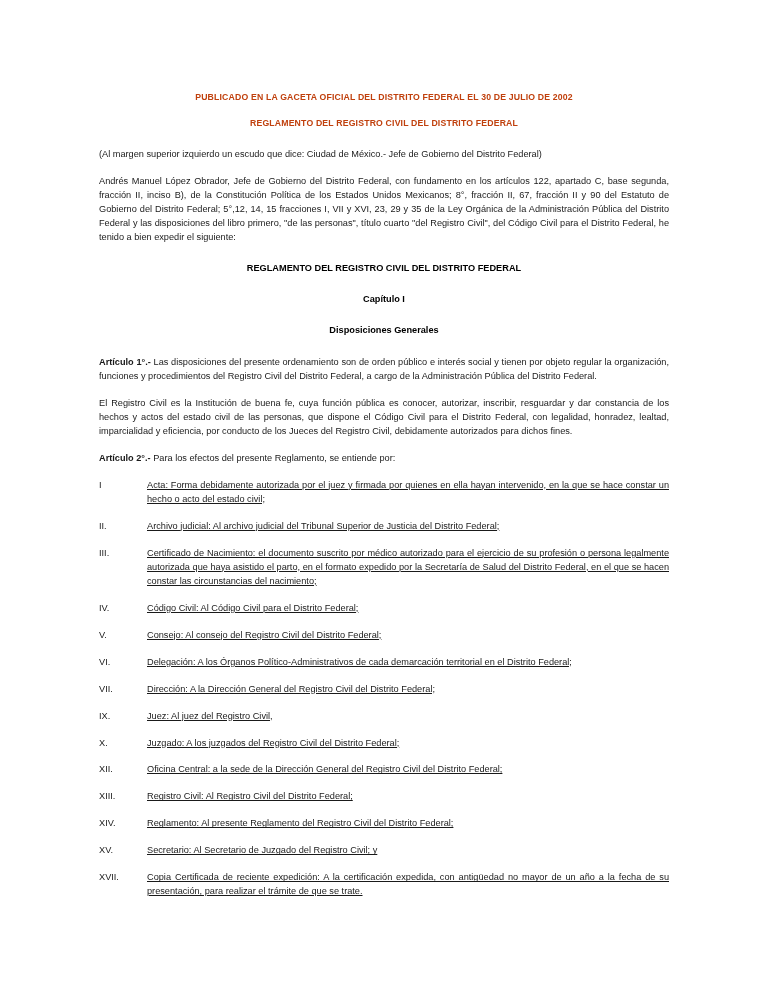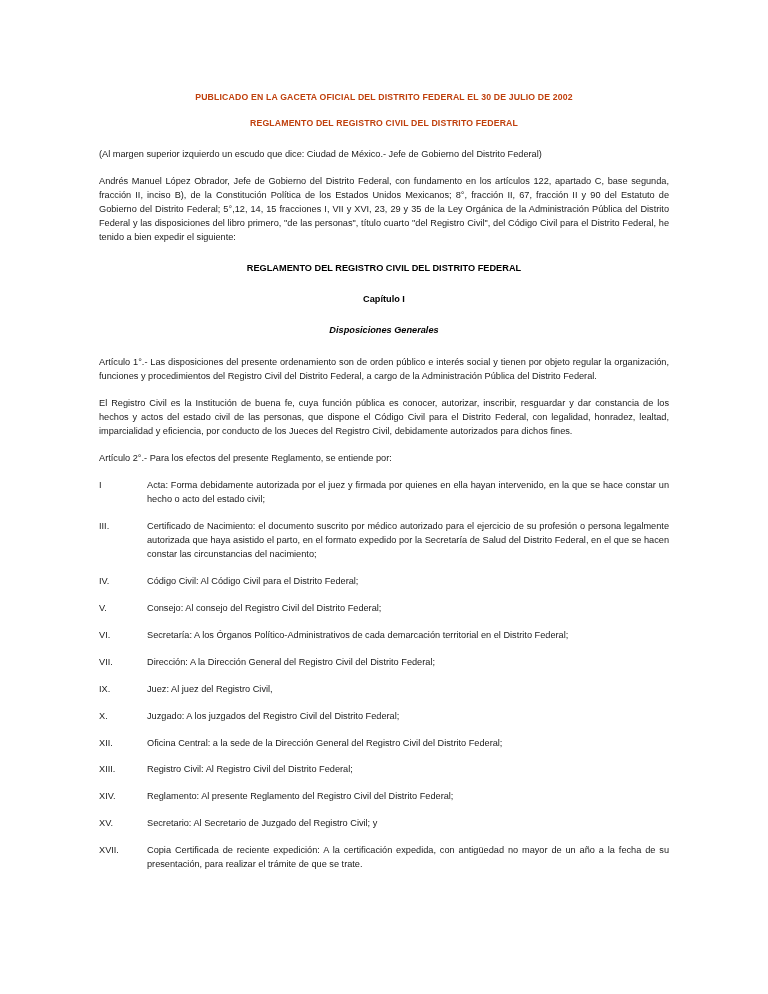--- a/index.html
+++ b/index.html
@@ -49,42 +49,43 @@
   .center-head {
     font-size: 9.2px;
     font-weight: bold;
     text-align: center;
     line-height: 1.5;
     color: #000;
     margin: 0;
   }
   .gap-title { margin: 17px 0 0 0; }
   .gap-chapter { margin: 17px 0 0 0; }
-  .gap-section { margin: 17px 0 18px 0; font-style: italic; }
+  .gap-section { margin: 17px 0 18px 0; }
 
-  .art-label { font-weight: normal; }
+  .art-label { font-weight: bold; }
 
   
   .defs { margin-top: 6px; }
   .def-row {
     display: flex;
     margin: 0 0 13px 0;
   }
   .def-num {
     flex: 0 0 48px;
     font-size: 9.2px;
     line-height: 1.52;
     color: #1a1a1a;
   }
   .def-text {
     flex: 1 1 auto;
     font-size: 9.2px;
     line-height: 1.52;
     text-align: justify;
     color: #1a1a1a;
+    text-decoration: underline;
   }
 </style>
 </head>
 <body>
 
 <div class="page">
   <div class="content">
 
     <div class="hdr-red first">PUBLICADO EN LA GACETA OFICIAL DEL DISTRITO FEDERAL EL 30 DE JULIO DE 2002</div>
 
@@ -105,34 +106,38 @@
     <p class="body-para">El Registro Civil es la Institución de buena fe, cuya función pública es conocer, autorizar, inscribir, resguardar y dar constancia de los hechos y actos del estado civil de las personas, que dispone el Código Civil para el Distrito Federal, con legalidad, honradez, lealtad, imparcialidad y eficiencia, por conducto de los Jueces del Registro Civil, debidamente autorizados para dichos fines.</p>
 
     <p class="body-para"><span class="art-label">Artículo 2°.-</span><span> Para los efectos del presente Reglamento, se entiende por:</span></p>
 
     <div class="defs" id="definitions-list">
         <div class="def-row">
           <div class="def-num">I</div>
           <div class="def-text">Acta: Forma debidamente autorizada por el juez y firmada por quienes en ella hayan intervenido, en la que se hace constar un hecho o acto del estado civil;</div>
         </div>
         <div class="def-row">
+          <div class="def-num">II.</div>
+          <div class="def-text">Archivo judicial: Al archivo judicial del Tribunal Superior de Justicia del Distrito Federal;</div>
+        </div>
+        <div class="def-row">
           <div class="def-num">III.</div>
           <div class="def-text">Certificado de Nacimiento: el documento suscrito por médico autorizado para el ejercicio de su profesión o persona legalmente autorizada que haya asistido el parto, en el formato expedido por la Secretaría de Salud del Distrito Federal, en el que se hacen constar las circunstancias del nacimiento;</div>
         </div>
         <div class="def-row">
           <div class="def-num">IV.</div>
           <div class="def-text">Código Civil: Al Código Civil para el Distrito Federal;</div>
         </div>
         <div class="def-row">
           <div class="def-num">V.</div>
           <div class="def-text">Consejo: Al consejo del Registro Civil del Distrito Federal;</div>
         </div>
         <div class="def-row">
           <div class="def-num">VI.</div>
-          <div class="def-text">Secretaría: A los Órganos Político-Administrativos de cada demarcación territorial en el Distrito Federal;</div>
+          <div class="def-text">Delegación: A los Órganos Político-Administrativos de cada demarcación territorial en el Distrito Federal;</div>
         </div>
         <div class="def-row">
           <div class="def-num">VII.</div>
           <div class="def-text">Dirección: A la Dirección General del Registro Civil del Distrito Federal;</div>
         </div>
         <div class="def-row">
           <div class="def-num">IX.</div>
           <div class="def-text">Juez: Al juez del Registro Civil,</div>
         </div>
         <div class="def-row">

